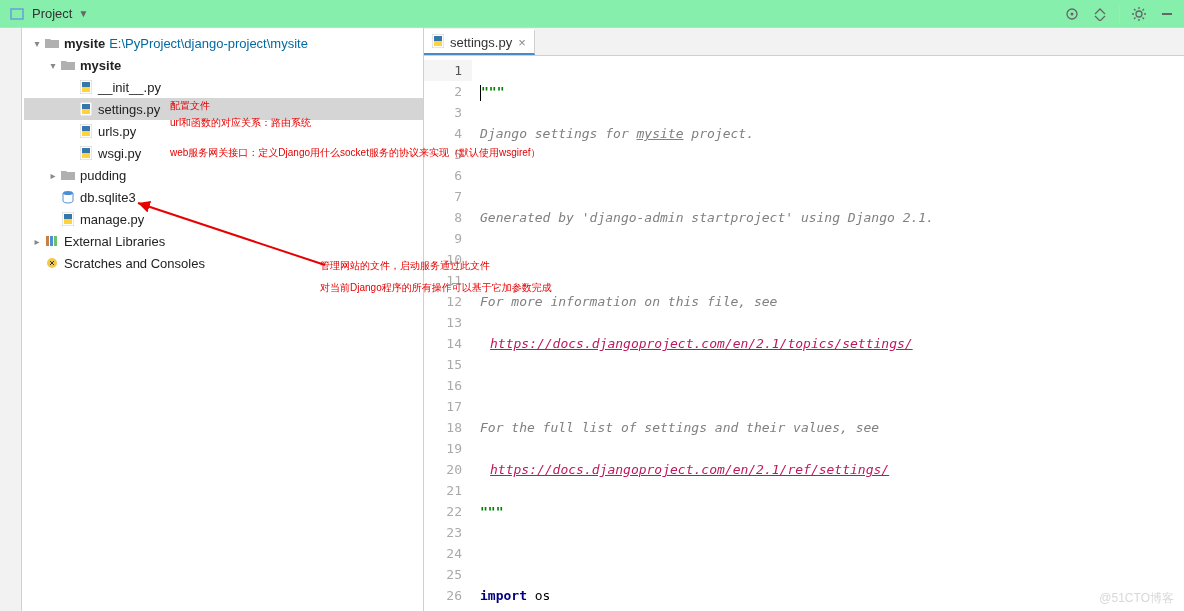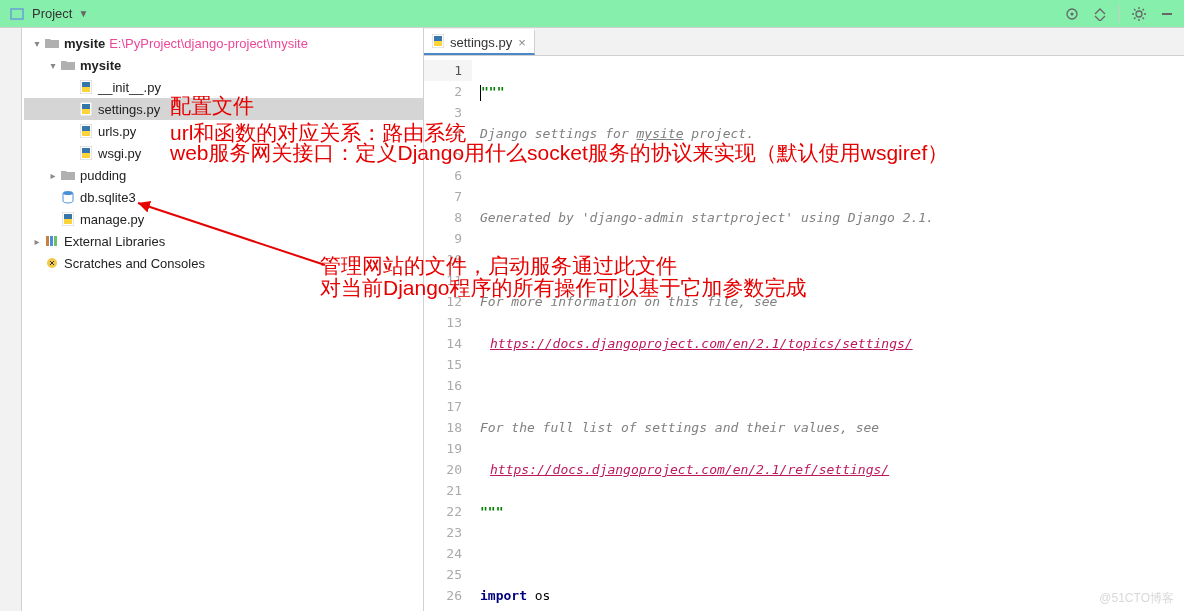--- a/index.html
+++ b/index.html
@@ -13,21 +13,21 @@
 
 .main { display: flex; height: calc(611px - 28px); }
 .sidebar { width: 424px; border-right: 1px solid #d0d0d0; position: relative; overflow: hidden; }
 .gutter-left { width: 22px; background: #f2f2f2; border-right: 1px solid #d0d0d0; height: 100%; position: absolute; left: 0; top: 0; }
 .tree { padding: 4px 0 0 24px; }
 .tree-row { display: flex; align-items: center; height: 22px; padding-left: 6px; cursor: pointer; white-space: nowrap; }
 .tree-row.selected { background: #d5d5d5; }
 .tree-row .tw { width: 14px; color: #888; font-size: 10px; display: inline-flex; justify-content: center; }
 .tree-row .ic { width: 16px; height: 16px; margin-right: 4px; display: inline-flex; align-items: center; justify-content: center; }
 .tree-row .label { color: #222; }
-.tree-row .path { color: #ec4899; margin-left: 4px; }
+.tree-row .path { color: #0369a1; margin-left: 4px; }
 .tree-row.bold .label { font-weight: bold; }
 .ind1 { padding-left: 22px; }
 .ind2 { padding-left: 40px; }
 
 .editor-pane { flex: 1; display: flex; flex-direction: column; position: relative; }
 .tab-bar { height: 28px; background: #f2f2f2; border-bottom: 1px solid #d0d0d0; display: flex; align-items: flex-end; }
 .tab { height: 26px; padding: 0 8px; display: flex; align-items: center; gap: 6px; background: #fff; border-top: 2px solid transparent; border-bottom: 2px solid #4a88c7; border-right: 1px solid #d0d0d0; position: relative; }
 .tab .close { color: #888; font-size: 13px; cursor: pointer; }
 .editor { flex: 1; display: flex; font-family: "Consolas", monospace; font-size: 13px; overflow: hidden; position: relative; }
 .ln-gutter { width: 48px; text-align: right; color: #aaa; padding: 4px 10px 0 0; background: #fff; line-height: 21px; user-select: none; }
@@ -35,21 +35,21 @@
 .ln-gutter .hl { background: #f5f5f5; color: #555; margin-right: -10px; padding-right: 10px; }
 .code { flex: 1; padding: 4px 0 0 8px; line-height: 21px; white-space: pre; position: relative; }
 .code-line { height: 21px; }
 .c-comment { color: #808080; font-style: italic; margin-top: 16px; }
 .c-str { color: #008000; font-weight: bold; }
 .c-kw { color: #000080; font-weight: bold; }
 .c-link { color: #be185d; font-style: italic; text-decoration: underline; margin-left: 10px; }
 .c-text { color: #000; }
 .caret { display: inline-block; width: 1px; height: 16px; background: #000; vertical-align: middle; }
 
-.annotation { position: absolute; color: #e60000; font-family: "Microsoft YaHei", sans-serif; font-size: 21px; pointer-events: none; z-index: 50; line-height: 22px; }
+.annotation { position: absolute; color: #e60000; font-family: "Microsoft YaHei", sans-serif; font-size: 10px; pointer-events: none; z-index: 50; line-height: 22px; }
 .arrow { position: absolute; pointer-events: none; z-index: 49; }
 .watermark { position: absolute; right: 10px; bottom: 4px; color: #d8d8d8; font-size: 12px; z-index: 60; }
 
 
 .folder-ic { fill: #b0b0b0; }
 .db-ic { fill: #4a90d9; }
 .lib-ic { fill: #c97f3f; }
 </style>
 </head>
 <body>
@@ -293,21 +293,21 @@
 
 
 
 
       </div>
     </div>
   </div>
 </div>
 
 <div class="annotation" style="left:170px; top:95px;">配置文件</div>
-<div class="annotation" style="left:170px; top:122px;">url和函数的对应关系：路由系统</div>
+<div class="annotation" style="left:170px; top:112px;">url和函数的对应关系：路由系统</div>
 <div class="annotation" style="left:170px; top:142px;">web服务网关接口：定义Django用什么socket服务的协议来实现（默认使用wsgiref）</div>
 <div class="annotation" style="left:320px; top:255px;">
   <div>管理网站的文件，启动服务通过此文件</div>
   <div>对当前Django程序的所有操作可以基于它加参数完成</div>
 </div>
 
 <svg class="arrow" style="left:130px; top:195px;" width="200" height="80">
   <defs>
       <marker id="ah" markerWidth="8" markerHeight="8" refX="6" refY="3" orient="auto">
         <path d="M0,0 L6,3 L0,6 Z" fill="#e60000"></path>

